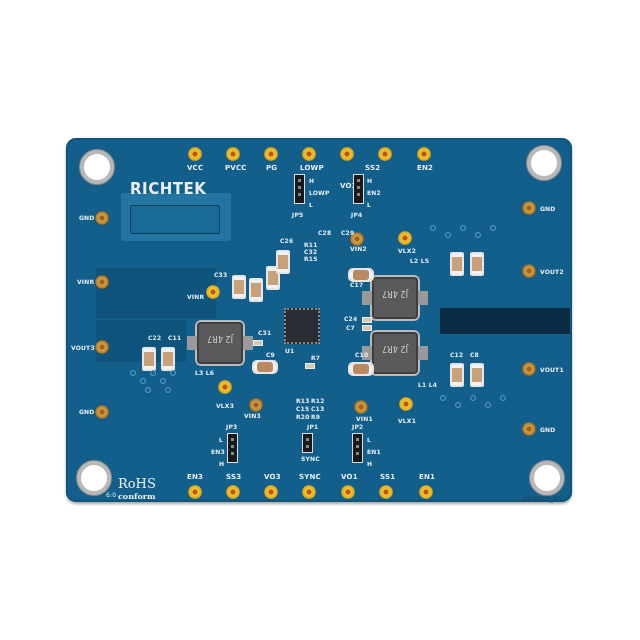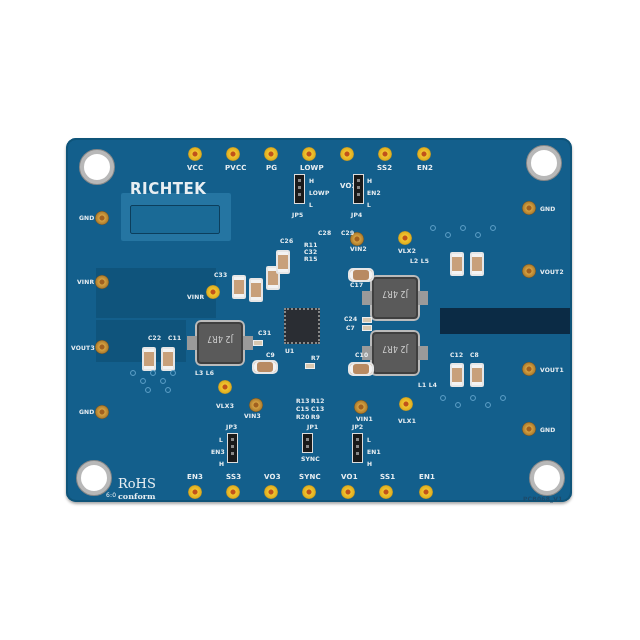--- a/index.html
+++ b/index.html
@@ -50,21 +50,21 @@
 <div class="lbl" style="left:187px;top:165px;">VCC</div>
 <div class="pad" style="left:226px;top:147px;"></div>
 <div class="lbl" style="left:225px;top:165px;">PVCC</div>
 <div class="pad" style="left:264px;top:147px;"></div>
 <div class="lbl" style="left:266px;top:165px;">PG</div>
 <div class="pad" style="left:302px;top:147px;"></div>
 <div class="lbl" style="left:300px;top:165px;">LOWP</div>
 <div class="pad" style="left:340px;top:147px;"></div>
 <div class="lbl" style="left:340px;top:183px;">VO2</div>
 <div class="pad" style="left:378px;top:147px;"></div>
-<div class="lbl" style="left:377px;top:165px;">SS2</div>
+<div class="lbl" style="left:365px;top:165px;">SS2</div>
 <div class="pad" style="left:417px;top:147px;"></div>
 <div class="lbl" style="left:417px;top:165px;">EN2</div>
 
 <div class="jumper" style="left:294px;top:174px;">
     <i></i>
     <i></i>
     <i></i>
   </div>
 <div class="lbl sm" style="left:309px;top:178px;">H</div>
 <div class="lbl sm" style="left:309px;top:190px;">LOWP</div>

